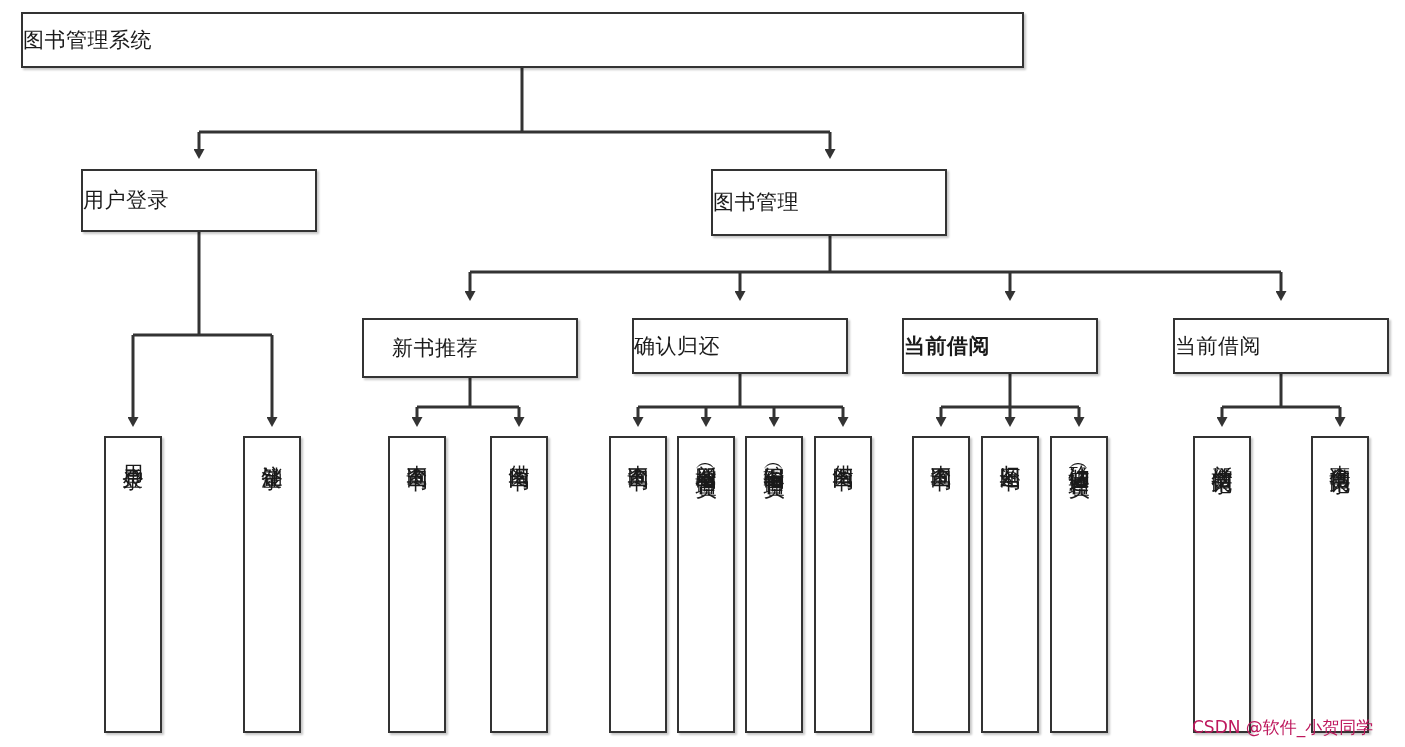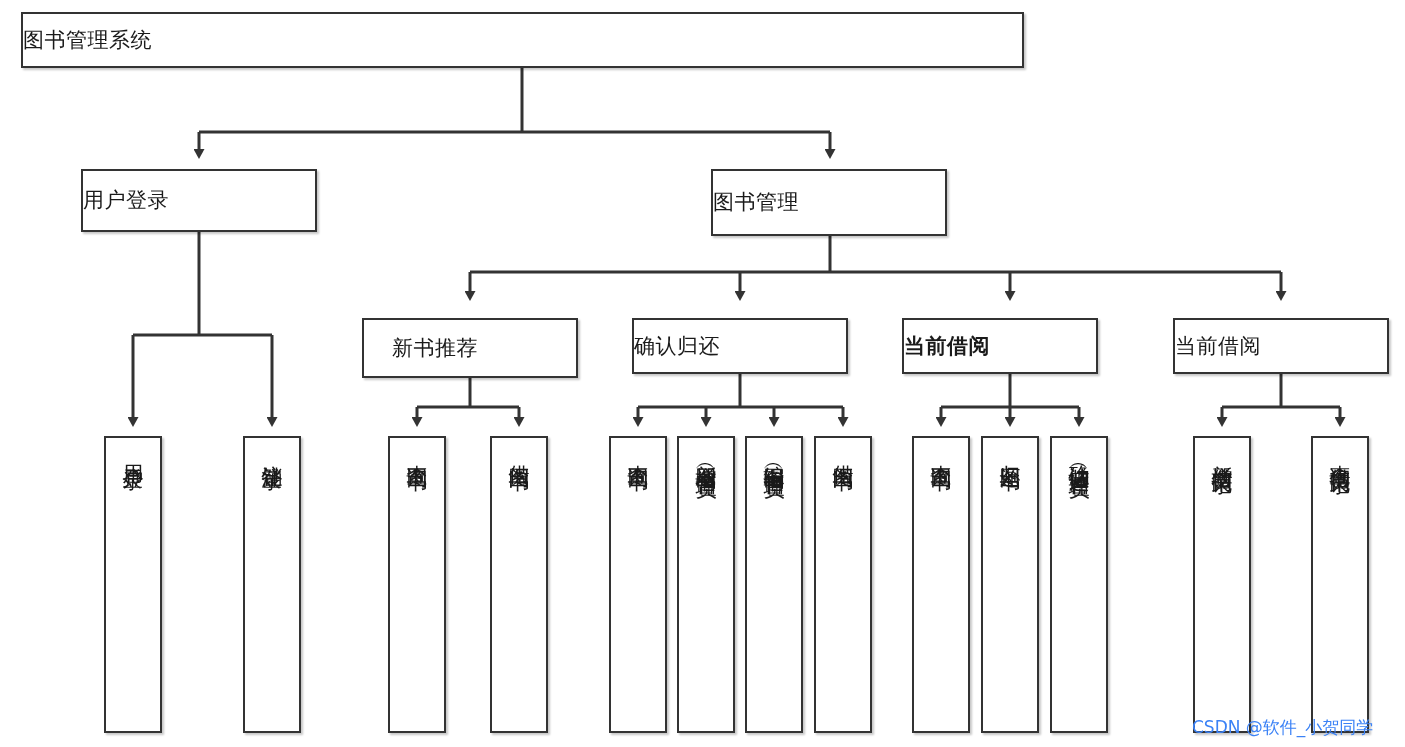--- a/index.html
+++ b/index.html
@@ -61,21 +61,21 @@
     position: absolute;
     left: 0;
     top: 0;
     width: 1405px;
     height: 747px;
     pointer-events: none;
   }
   .wm {
     position: absolute;
     font-size: 17px;
-    color: #3b82f6;
+    color: #be185d;
     white-space: nowrap;
     font-family: "DejaVu Sans", "Liberation Sans", sans-serif;
   }
 </style>
 </head>
 <body>
 
 <div id="canvas">
 
   <svg class="wires" viewBox="0 0 1405 747">

